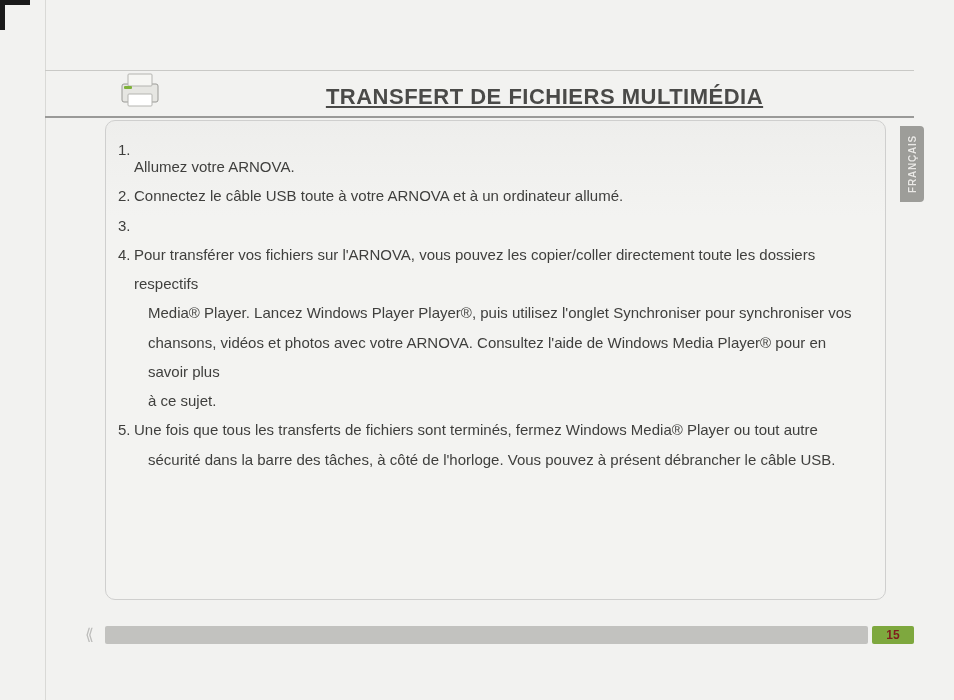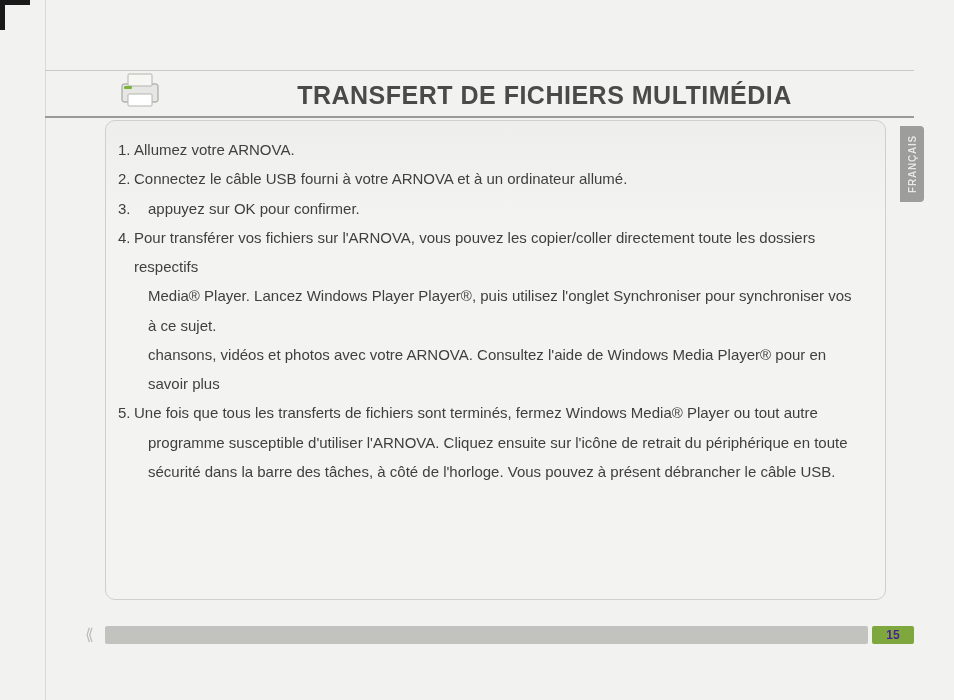--- a/index.html
+++ b/index.html
@@ -56,24 +56,25 @@
   .heading-icon {
     width: 70px;
     display: flex;
     align-items: flex-end;
     justify-content: center;
     position: relative;
   }
   .heading-text {
     flex: 1;
     text-align: center;
-    font-size: 25px;
+    font-size: 22px;
     font-weight: 700;
     letter-spacing: 0.5px;
     color: #4a4a48;
+    text-decoration: underline;
   }
   
   .heading-top-rule {
     position: absolute;
     left: 45px;
     right: 40px;
     top: 70px;
     height: 1px;
     background: #c9c9c6;
   }
@@ -100,21 +101,21 @@
   .step .num {
     min-width: 16px;
     white-space: nowrap;
   }
   .step .txt {
     flex: 1;
   }
   .step .txt .sub {
     padding-left: 14px;
   }
-  .step.first .txt { padding-left: 0; }
+  .step.first .txt { padding-left: 0; margin-top: 17px; }
 
   
   .lang-tab {
     position: absolute;
     right: 30px;
     top: 126px;
     width: 24px;
     height: 76px;
     border-radius: 4px 0 0 4px;
     background: #9d9d99;
@@ -152,21 +153,21 @@
   .footer .bar {
     flex: 1;
     background: #c2c2bf;
     border-radius: 2px;
   }
   .footer .page-no {
     width: 42px;
     margin-left: 4px;
     background: #7ea83e;
     border-radius: 2px;
-    color: #4c1d95;
+    color: #7f1d1d;
     font-size: 12px;
     font-weight: 700;
     display: flex;
     align-items: center;
     justify-content: center;
   }
 
   
   .icon-svg { display:block; }
 </style>
@@ -197,46 +198,44 @@
     <div class="step first">
       <div class="num">1.</div>
       <div class="txt">
         <div>Allumez votre ARNOVA.</div>
       </div>
     </div>
 
     <div class="step">
       <div class="num">2.</div>
       <div class="txt">
-        <div>Connectez le câble USB fourni à votre ARNOVA et à un ordinateur allumé.</div>
+        <div>Connectez le câble USB toute à votre ARNOVA et à un ordinateur allumé.</div>
       </div>
     </div>
 
     <div class="step">
       <div class="num">3.</div>
       <div class="txt">
-        <div class="sub">appuyez sur OK pour confirmer.</div>
       </div>
     </div>
 
     <div class="step">
       <div class="num">4.</div>
       <div class="txt">
         <div>Pour transférer vos fichiers sur l'ARNOVA, vous pouvez les copier/coller directement toute les dossiers respectifs</div>
         <div class="sub">Media® Player. Lancez Windows Player Player®, puis utilisez l'onglet Synchroniser pour synchroniser vos</div>
+        <div class="sub">chansons, vidéos et photos avec votre ARNOVA. Consultez l'aide de Windows Media Player® pour en savoir plus</div>
         <div class="sub">à ce sujet.</div>
-        <div class="sub">chansons, vidéos et photos avec votre ARNOVA. Consultez l'aide de Windows Media Player® pour en savoir plus</div>
       </div>
     </div>
 
     <div class="step">
       <div class="num">5.</div>
       <div class="txt">
         <div>Une fois que tous les transferts de fichiers sont terminés, fermez Windows Media® Player ou tout autre</div>
-        <div class="sub">programme susceptible d'utiliser l'ARNOVA. Cliquez ensuite sur l'icône de retrait du périphérique en toute</div>
         <div class="sub">sécurité dans la barre des tâches, à côté de l'horloge. Vous pouvez à présent débrancher le câble USB.</div>
       </div>
     </div>
   </div>
 
   <div class="lang-tab">FRANÇAIS</div>
 
   <div class="footer">
     <div class="ticks">⟪</div>
     <div class="bar"></div>

